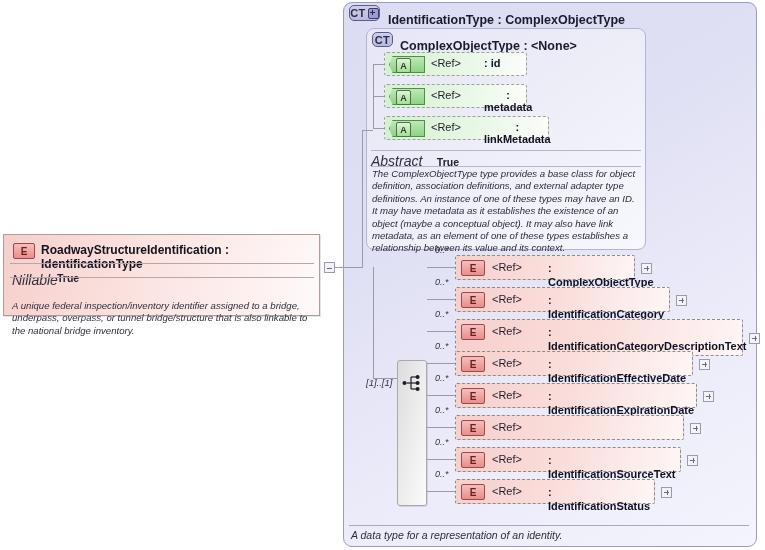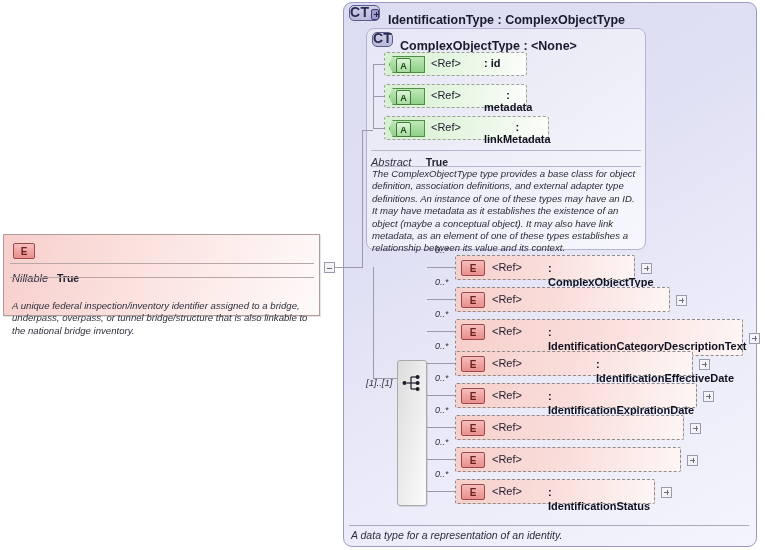--- a/index.html
+++ b/index.html
@@ -6,21 +6,21 @@
   body{
     width:765px;height:550px;background:#ffffff;overflow:hidden;
     font-family:"Liberation Sans","DejaVu Sans",sans-serif;
     -webkit-font-smoothing:antialiased;
   }
   #canvas{position:relative;width:765px;height:550px;}
 
   
   .t{position:absolute;white-space:nowrap;margin-top:6px;}
   .hdr{font-size:12.5px;font-weight:bold;color:#1a1a2e;}
-  .anno{font-style:italic;font-size:11px;color:#303040;}
+  .anno{font-style:italic;font-size:14px;color:#303040;}
   .annoB{font-size:10.5px;font-weight:bold;color:#202030;}
   .card{font-style:italic;font-size:9.5px;color:#33333f;}
 
   
   .ct-outer{
     position:absolute;left:343px;top:2px;width:414px;height:545px;
     border:1px solid #9a9ac4;border-radius:9px;
     background:linear-gradient(150deg,#dcdcf2 0%,#e0e0f4 35%,#ececfa 70%,#f4f4fc 100%);
     box-sizing:border-box;
   }
@@ -28,22 +28,22 @@
     position:absolute;left:366px;top:28px;width:280px;height:222px;
     border:1px solid #b4b4d2;border-radius:8px;
     background:linear-gradient(145deg,#e6e6f6 0%,#ededf8 45%,#f7f7fd 100%);
     box-sizing:border-box;
   }
 
   
   .badge{
     position:absolute;border:1.3px solid #5a5a8c;border-radius:5px;
     background:linear-gradient(180deg,#cfcfe8,#b9b9dc);
-    color:#2a2a50;font-size:14px;font-weight:bold;
-    display:flex;align-items:flex-end;justify-content:center;
+    color:#2a2a50;font-size:11px;font-weight:bold;
+    display:flex;align-items:center;justify-content:center;
     letter-spacing:.3px;box-sizing:border-box;
   }
   .plusglyph{
     display:inline-block;width:9px;height:9px;margin-left:2px;
     border:1px solid #3c3c70;border-radius:2px;
     background:#9c9ccc;position:relative;
   }
   .plusglyph:before,.plusglyph:after{
     content:"";position:absolute;background:#23234a;
   }
@@ -203,20 +203,21 @@
   <div class="hline" style="left:371px;top:150px;width:270px;background:#b6b6ca;"></div>
   <div class="absrow">
     <span class="t anno" style="position:static;">Abstract</span>
     <span class="t annoB" style="position:static;margin-left:10px;">True</span>
   </div>
   <div class="hline" style="left:371px;top:166px;width:270px;background:#b6b6ca;"></div>
   <div class="docblk">The ComplexObjectType type provides a base class for object definition, association definitions, and external adapter type definitions. An instance of one of these types may have an ID. It may have metadata as it establishes the existence of an object (maybe a conceptual object). It may also have link metadata, as an element of one of these types establishes a relationship between its value and its context.</div>
 
   <div class="lbox">
     <div class="lbox-ico">E</div>
+    <div class="lbox-title">RoadwayStructureIdentification : IdentificationType</div>
     <div class="hline" style="left:6px;top:28px;width:304px;"></div>
     <div class="t anno" style="left:8px;top:31px;">Nillable</div>
     <div class="t annoB" style="left:53px;top:31px;">True</div>
     <div class="hline" style="left:6px;top:42px;width:304px;"></div>
     <div class="lbox-desc">A unique federal inspection/inventory identifier assigned to a bridge, underpass, overpass, or tunnel bridge/structure that is also linkable to the national bridge inventory.</div>
   </div>
 
   <div class="tgl" style="left:324px;top:262px;"></div>
   <div class="ln lnh" style="left:335px;top:267px;width:28px;"></div>
   <div class="ln lnv" style="left:362px;top:130px;height:138px;"></div>
@@ -246,36 +247,37 @@
         <div class="el-ico">E</div>
         <div class="el-ref">&lt;Ref&gt;</div>
         <div class="el-nm" style="width: 80px;">: ComplexObjectType</div>
       </div>
       <div class="tgl plus" style="left: 641px; top: 262.5px;"></div>
       <div class="ln lnh" style="left: 427px; top: 299px; width: 28px;"></div>
       <div class="card-lbl" style="left: 435px; top: 277px;">0..*</div>
       <div class="el" style="left: 455px; top: 287px; width: 215px; height: 25px;">
         <div class="el-ico">E</div>
         <div class="el-ref">&lt;Ref&gt;</div>
+        <div class="el-nm" style="width: 115px;">: IdentificationCategory</div>
       </div>
       <div class="tgl plus" style="left: 676px; top: 294.5px;"></div>
       <div class="ln lnh" style="left: 427px; top: 331px; width: 28px;"></div>
       <div class="card-lbl" style="left: 435px; top: 309px;">0..*</div>
       <div class="el" style="left: 455px; top: 319px; width: 288px; height: 37px;">
         <div class="el-ico">E</div>
         <div class="el-ref">&lt;Ref&gt;</div>
         <div class="el-nm" style="width: 188px;">: IdentificationCategoryDescriptionText</div>
       </div>
       <div class="tgl plus" style="left: 749px; top: 332.5px;"></div>
       <div class="ln lnh" style="left: 427px; top: 363px; width: 28px;"></div>
       <div class="card-lbl" style="left: 435px; top: 341px;">0..*</div>
       <div class="el" style="left: 455px; top: 351px; width: 238px; height: 25px;">
         <div class="el-ico">E</div>
         <div class="el-ref">&lt;Ref&gt;</div>
-        <div class="el-nm" style="width: 138px; margin-left: 48px;">: IdentificationEffectiveDate</div>
+        <div class="el-nm" style="width: 138px;">: IdentificationEffectiveDate</div>
       </div>
       <div class="tgl plus" style="left: 699px; top: 358.5px;"></div>
       <div class="ln lnh" style="left: 427px; top: 395px; width: 28px;"></div>
       <div class="card-lbl" style="left: 435px; top: 373px;">0..*</div>
       <div class="el" style="left: 455px; top: 383px; width: 242px; height: 25px;">
         <div class="el-ico">E</div>
         <div class="el-ref">&lt;Ref&gt;</div>
         <div class="el-nm" style="width: 142px;">: IdentificationExpirationDate</div>
       </div>
       <div class="tgl plus" style="left: 703px; top: 390.5px;"></div>
@@ -284,20 +286,21 @@
       <div class="el" style="left: 455px; top: 415px; width: 229px; height: 25px;">
         <div class="el-ico">E</div>
         <div class="el-ref">&lt;Ref&gt;</div>
       </div>
       <div class="tgl plus" style="left: 690px; top: 422.5px;"></div>
       <div class="ln lnh" style="left: 427px; top: 459px; width: 28px;"></div>
       <div class="card-lbl" style="left: 435px; top: 437px;">0..*</div>
       <div class="el" style="left: 455px; top: 447px; width: 226px; height: 25px;">
         <div class="el-ico">E</div>
         <div class="el-ref">&lt;Ref&gt;</div>
+        <div class="el-nm" style="width: 126px;">: IdentificationSourceText</div>
       </div>
       <div class="tgl plus" style="left: 687px; top: 454.5px;"></div>
       <div class="ln lnh" style="left: 427px; top: 491px; width: 28px;"></div>
       <div class="card-lbl" style="left: 435px; top: 469px;">0..*</div>
       <div class="el" style="left: 455px; top: 479px; width: 200px; height: 25px;">
         <div class="el-ico">E</div>
         <div class="el-ref">&lt;Ref&gt;</div>
         <div class="el-nm" style="width: 100px;">: IdentificationStatus</div>
       </div>
       <div class="tgl plus" style="left: 661px; top: 486.5px;"></div>

